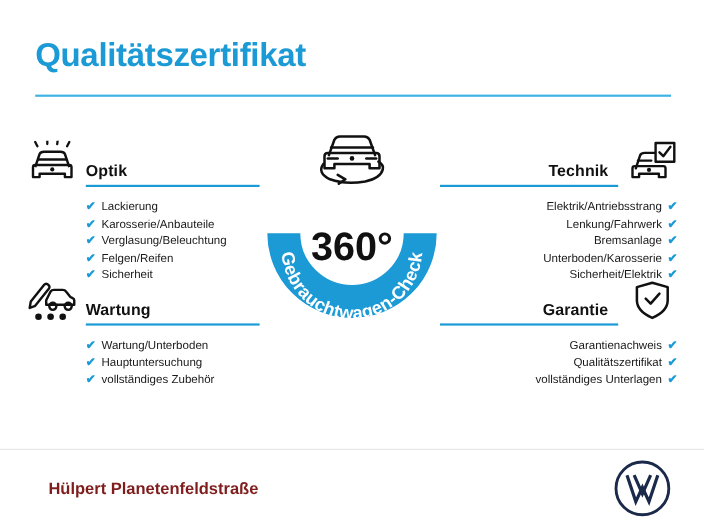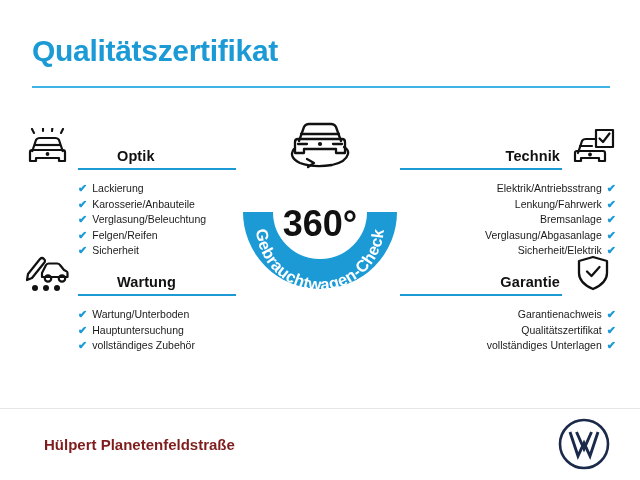--- a/index.html
+++ b/index.html
@@ -35,21 +35,20 @@
   .sec{position:absolute;}
   .sec-head{
     position:relative;
     height:46px;
   }
   .sec-title{
     position:absolute; bottom:10px;
     font-size:14.5px; font-weight:bold;
     color:#111; letter-spacing:0.1px;
     white-space:nowrap;
-    margin-left:39px;
   }
   .sec-rule{
     position:absolute; bottom:4px; left:0;
     height:2px; background:#1b9ad6;
   }
   .items{margin-top:7px;}
   .item{
     font-size:10.5px;
     line-height:15.5px;
     color:#1a1a1a;
@@ -68,21 +67,21 @@
   
   .sec-left{left:0;width:212px;}
   .sec-left .sec-title{left:54px;}
   .sec-left .sec-rule{left:54px;right:0;width:158px;}
   .sec-left .items{padding-left:54px;}
   .sec-left .item{justify-content:flex-start;}
 
   
   .sec-right{right:0;width:216px;}
   .sec-right .sec-head{text-align:right;}
-  .sec-right .sec-title{right:56px;}
+  .sec-right .sec-title{right:63px;}
   .sec-right .sec-rule{left:0;width:162px;}
   .sec-right .items{padding-right:0px;}
   .sec-right .item{justify-content:flex-end;}
 
   .sec-icon{
     position:absolute; top:0;
     width:46px;height:40px;
   }
   .sec-left .sec-icon{left:0;}
   .sec-right .sec-icon{right:0;}
@@ -232,21 +231,21 @@
           </div>
         <div class="item">
             <span>Lenkung/Fahrwerk</span>
             <span class="check">✔</span>
           </div>
         <div class="item">
             <span>Bremsanlage</span>
             <span class="check">✔</span>
           </div>
         <div class="item">
-            <span>Verglasung/Abgasanlage</span>
+            <span>Unterboden/Karosserie</span>
             <span class="check">✔</span>
           </div>
         <div class="item">
             <span>Sicherheit/Elektrik</span>
             <span class="check">✔</span>
           </div>
       </div>
     </div>
 
     <div class="sec sec-right" style="top:254px;">

